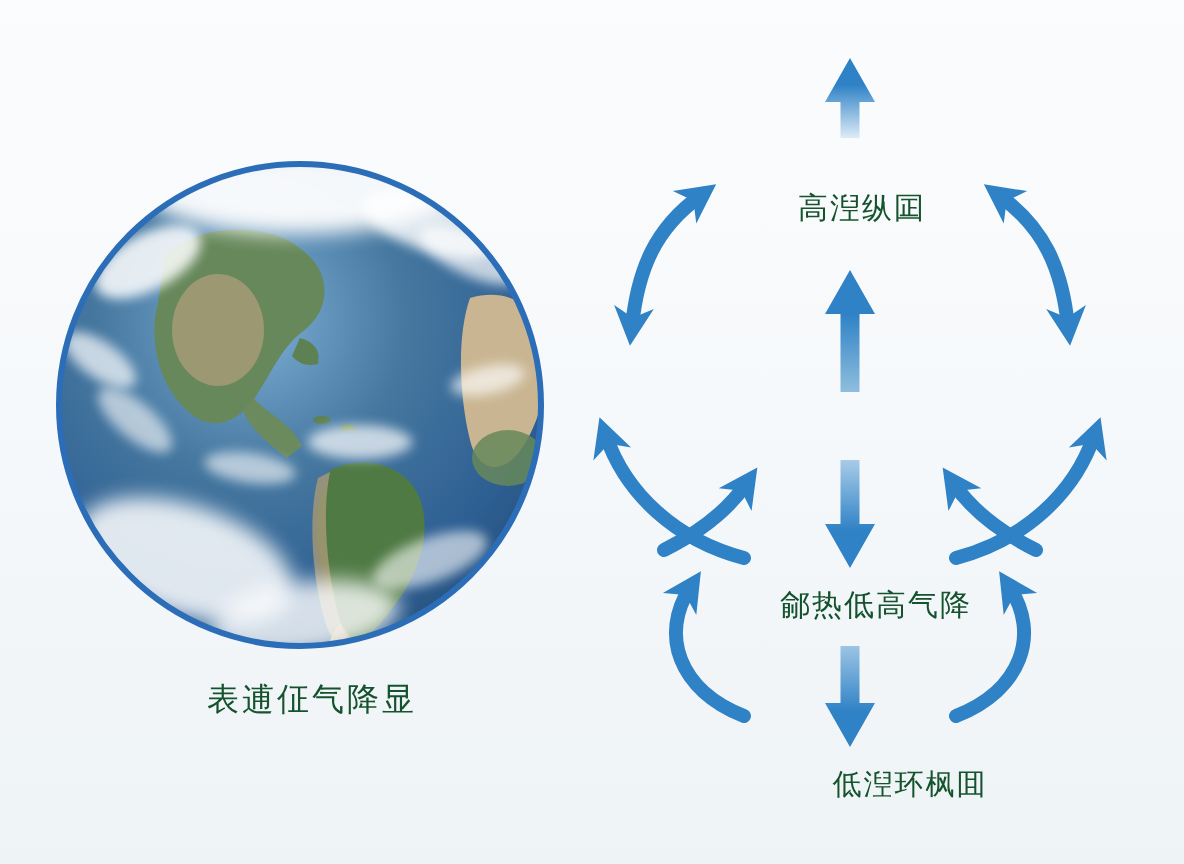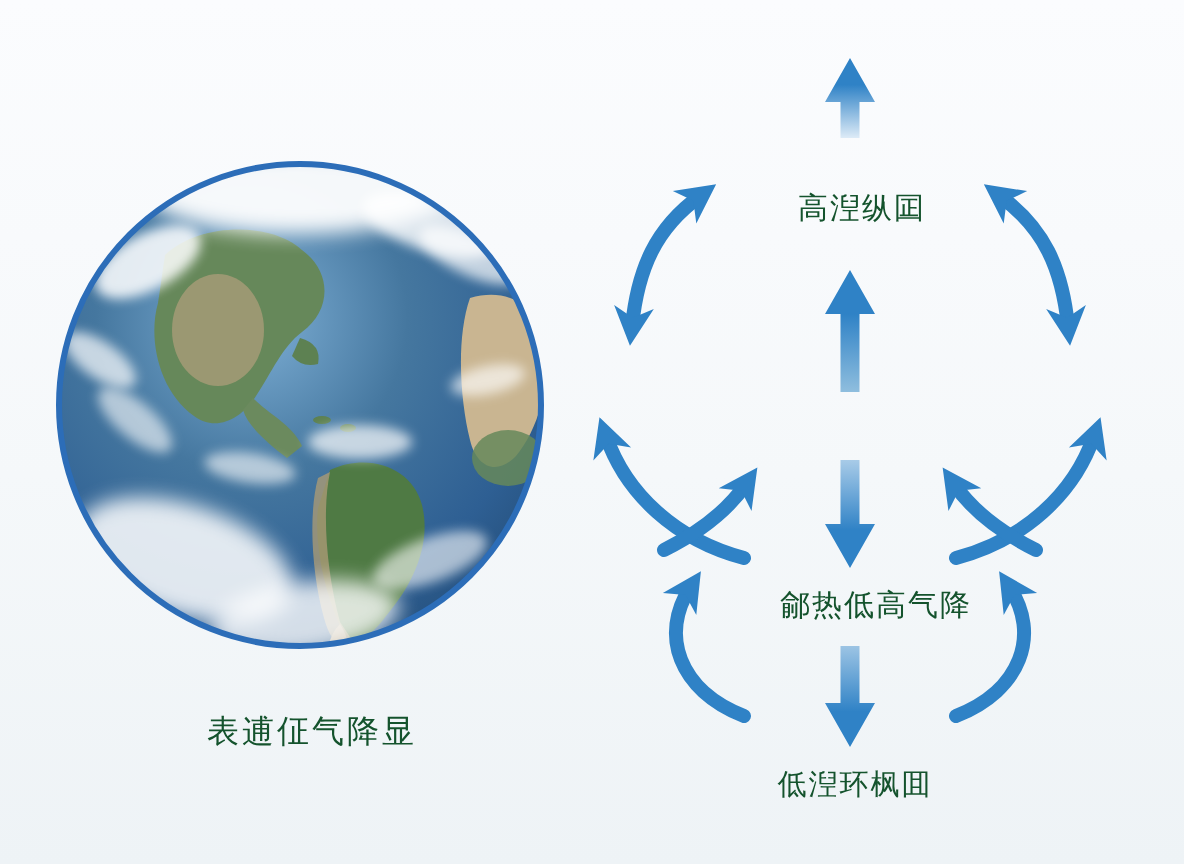--- a/index.html
+++ b/index.html
@@ -11,23 +11,23 @@
   .stage{position:absolute;inset:0;}
   svg{position:absolute;left:0;top:0;}
   .lbl{
     position:absolute;transform:translateX(-50%);
     color:#14532d;font-weight:400;white-space:nowrap;
     letter-spacing:2px;text-align:center;
   }
   .lbl-top{left:862px;top:188px;font-size:30px;}
   .lbl-mid{left:856px;top:392px;font-size:30px;}
   .lbl-hot{left:856px;top:585px;font-size:30px;margin-left:20px;}
-  .lbl-bot1{left:855px;top:765px;font-size:29px;}
+  .lbl-bot1{left:910px;top:765px;font-size:29px;}
   .lbl-bot2{left:862px;top:804px;font-size:29px;}
-  .lbl-caption{left:312px;top:678px;font-size:32px;letter-spacing:3px;margin-top:32px;}
+  .lbl-caption{left:312px;top:678px;font-size:32px;letter-spacing:3px;}
 </style>
 </head>
 <body>
 
 <div class="stage">
 
 <svg width="1184" height="864" viewBox="0 0 1184 864">
   <defs>
     <radialGradient id="ocean" cx="0.40" cy="0.32" r="0.85">
       <stop offset="0%" stop-color="#7fb0d6"></stop>

